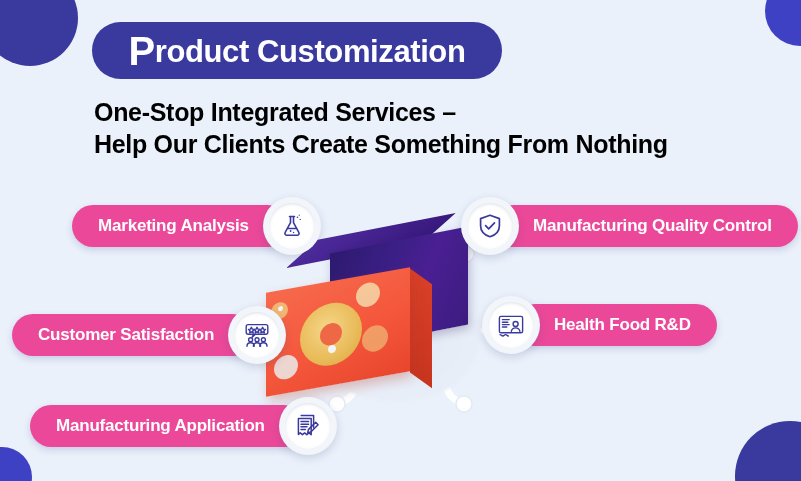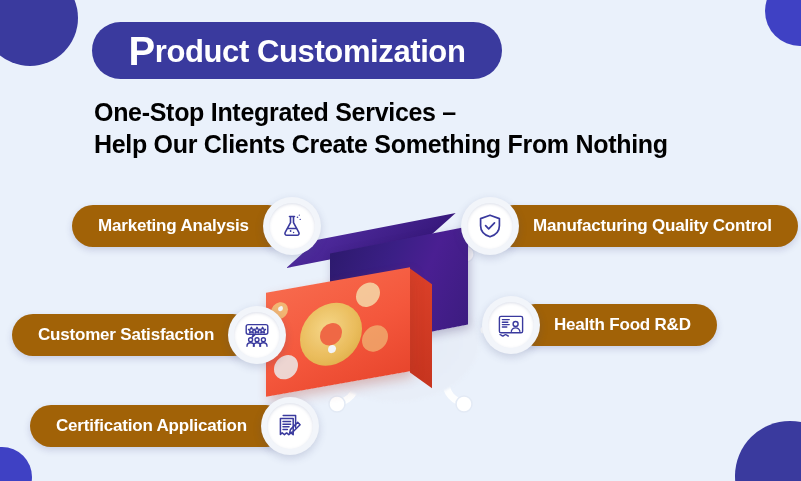--- a/index.html
+++ b/index.html
@@ -105,21 +105,21 @@
   .white-dot{position:absolute;border-radius:50%;background:#f2f4f7;}
   .wd1{left:62px;top:64px;width:8px;height:8px;}
   .wd2{left:12px;top:16px;width:5px;height:5px;}
 
   
   .feature{position:absolute;height:46px;display:flex;align-items:center;}
   .feature.left{flex-direction:row;}
   .feature.right{flex-direction:row;}
 
   .pill{
-    background:#a16207;
+    background:#ec4899;
     height:42px;
     display:flex;align-items:center;
     color:#ffffff;
     font-weight:bold;
     font-size:17px;
     letter-spacing:-0.2px;
     white-space:nowrap;
     box-shadow:0 3px 7px rgba(50,50,120,.18);
   }
   .feature.left .pill{border-radius:21px;padding:0 40px 0 26px;margin-right:-26px;}
@@ -273,21 +273,21 @@
         </svg>
       </div>
     </div>
     <div class="pill">
       <span>Health Food R&amp;D</span>
     </div>
   </div>
 
   <div class="feature left" id="row-certif">
     <div class="pill">
-      <span>Certification Application</span>
+      <span>Manufacturing Application</span>
     </div>
     <div class="icon-wrap">
       <div class="icon-inner">
         <svg width="29" height="29" viewBox="0 0 29 29" fill="none" stroke="#3a3a9e" stroke-width="1.5" stroke-linecap="round" stroke-linejoin="round">
           <path d="M8.2 3.6h12.4v12.2"></path>
           <path d="M5.4 6.4h12.8v16.3l-2.2-1.8-2.2 1.8-2.2-1.8-2.2 1.8-2.2-1.8-1.8 1.6V6.4Z"></path>
           <path d="M8 9.6h7.6M8 12.2h7.6M8 14.8h6M8 17.4h4.4"></path>
           <path d="M22.7 10.3l2.4 2.4-7.3 7.3-3.1.7.7-3.1 7.3-7.3Z"></path>
         </svg>
       </div>

